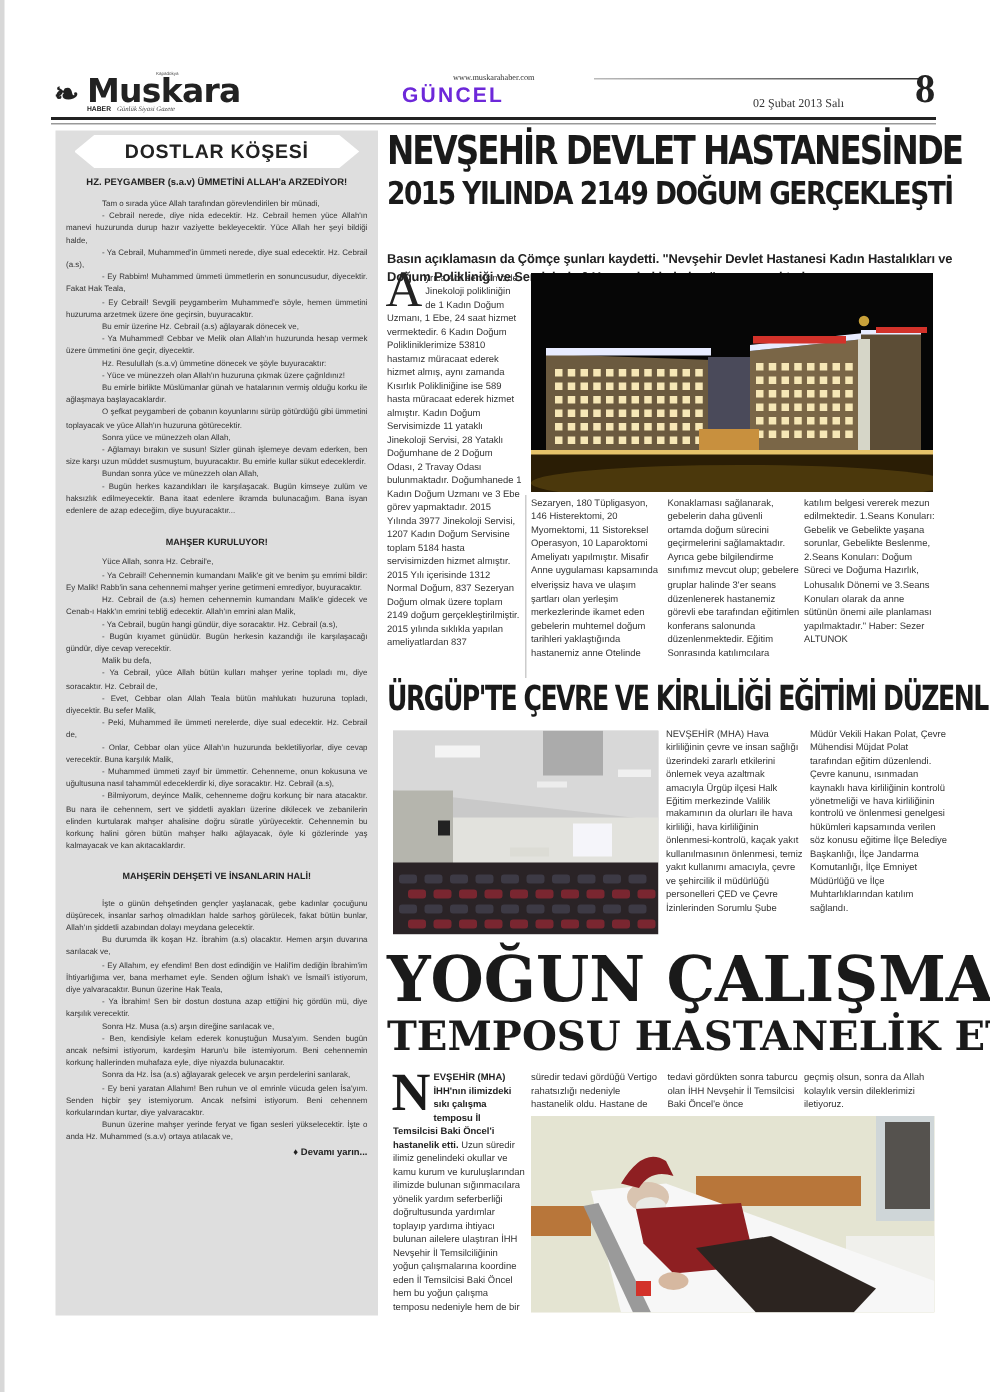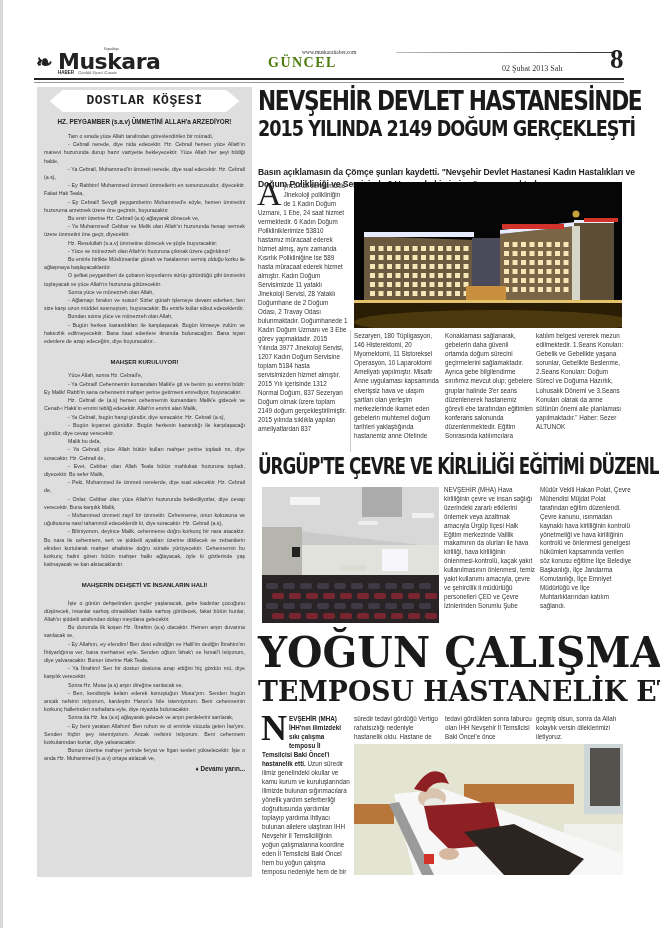--- a/index.html
+++ b/index.html
@@ -10,35 +10,35 @@
 
   
   .masthead { position: absolute; left: 34px; top: 46px; width: 592px; height: 32px; }
   .logo { position: absolute; left: 0; top: 0; height: 30px; width: 110px; }
   .logo-swirl { position: absolute; left: 2px; top: 4px; font-family: "DejaVu Serif", serif; font-size: 20px; font-weight: bold; color: #222; }
   .logo-name { position: absolute; left: 24px; top: 3px; font-family: "DejaVu Sans", sans-serif; font-weight: bold; font-size: 22px; letter-spacing: -0.5px; color: #222; text-align: right; }
   .logo-top { position: absolute; left: 70px; top: 1px; font-size: 3px; color: #444; }
   .logo-sub1 { position: absolute; left: 24px; top: 24px; font-size: 4.5px; font-weight: bold; color: #222; }
   .logo-sub2 { position: absolute; left: 44px; top: 24px; font-size: 4.5px; font-style: italic; color: #444; font-family: "Liberation Serif", serif; }
 
-  .section-name { position: absolute; left: 234px; top: 9px; font-family: Liberation Serif, serif; font-weight: bold; font-size: 14px; letter-spacing: 1.5px; color: #4d7c0f; }
+  .section-name { position: absolute; left: 234px; top: 9px; font-family: Liberation Sans, sans-serif; font-weight: bold; font-size: 14px; letter-spacing: 1.5px; color: #6d28d9; }
   .website { position: absolute; left: 268px; top: 3px; font-family: "Liberation Serif", serif; font-size: 5.5px; color: #333; }
   .date-line { position: absolute; left: 362px; top: 6px; width: 218px; height: 1px; background: linear-gradient(90deg, #bbb, #333); }
   .date { position: absolute; left: 468px; top: 18px; font-family: "Liberation Serif", serif; font-size: 8px; color: #333; }
   .page-no { position: absolute; left: 576px; top: 0px; font-family: "Liberation Serif", serif; font-weight: bold; font-size: 27px; line-height: 27px; color: #222; }
   .mast-rule { position: absolute; left: 34px; top: 78px; width: 590px; height: 2px; background: #222; }
   .mast-rule2 { position: absolute; left: 34px; top: 82px; width: 590px; height: 1px; background: #999; }
 
   
   .left-col { position: absolute; left: 37px; top: 87px; width: 215px; height: 790px; background: #dedede; padding: 0 7px; }
   .banner { position: relative; margin: 0 auto; margin-top: 3px; width: 190px; height: 22px; }
   .banner-shape { position: absolute; left: 0; top: 0; width: 190px; height: 22px; background: #ffffff;
     clip-path: polygon(0 50%, 7% 0, 93% 0, 100% 50%, 93% 100%, 7% 100%); }
   .banner-text { position: absolute; left: 0; top: 0; width: 190px; height: 22px; text-align: center; line-height: 22px;
-    font-family: Liberation Mono, monospace; font-weight: bold; font-size: 13px; letter-spacing: 0.5px; color: #222; }
+    font-family: Liberation Sans, sans-serif; font-weight: bold; font-size: 13px; letter-spacing: 0.5px; color: #222; }
   .col-heading { text-align: center; font-weight: bold; font-size: 6.3px; margin: 6px 0 7px 0; color: #222; }
   .col-body p { font-size: 5.3px; line-height: 8.2px; text-align: justify; text-indent: 24px; color: #333; }
   .col-body .sub { text-align: center; font-weight: bold; font-size: 6px; text-indent: 0; margin: 5px 0 5px 0; color: #222; }
   .col-body .gap { height: 8px; }
   .devami { text-align: right; font-weight: bold; font-size: 6.3px; margin-top: 2px; color: #222; }
 
   
   .h1a { position: absolute; left: 258px; top: 86px; width: 400px; font-family: "DejaVu Sans", sans-serif; font-weight: bold; font-size: 26.5px;
     letter-spacing: -1.6px; transform: scaleX(0.82); transform-origin: left top; white-space: nowrap; color: #1a1a1a; line-height: 30px; }
   .h1b { position: absolute; left: 258px; top: 117px; font-family: "DejaVu Sans", sans-serif; font-weight: bold; font-size: 21px;

